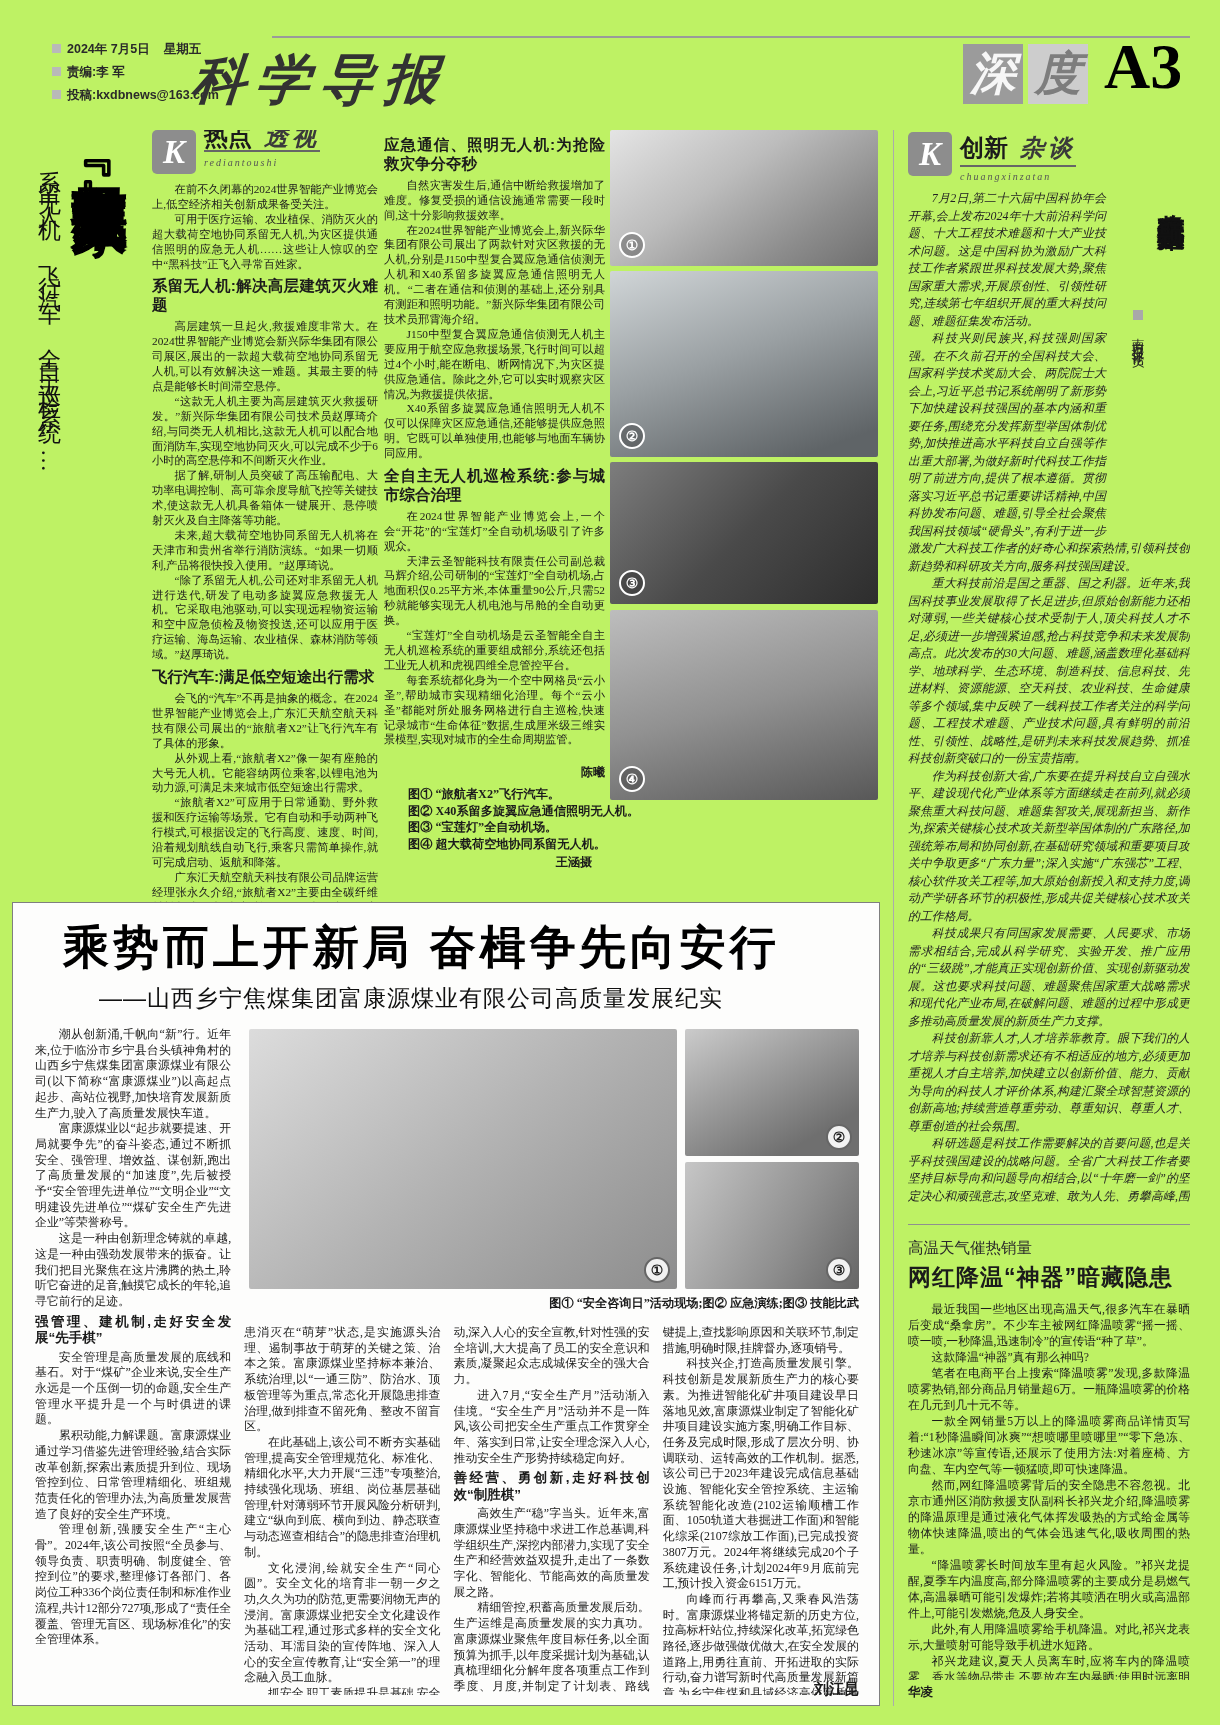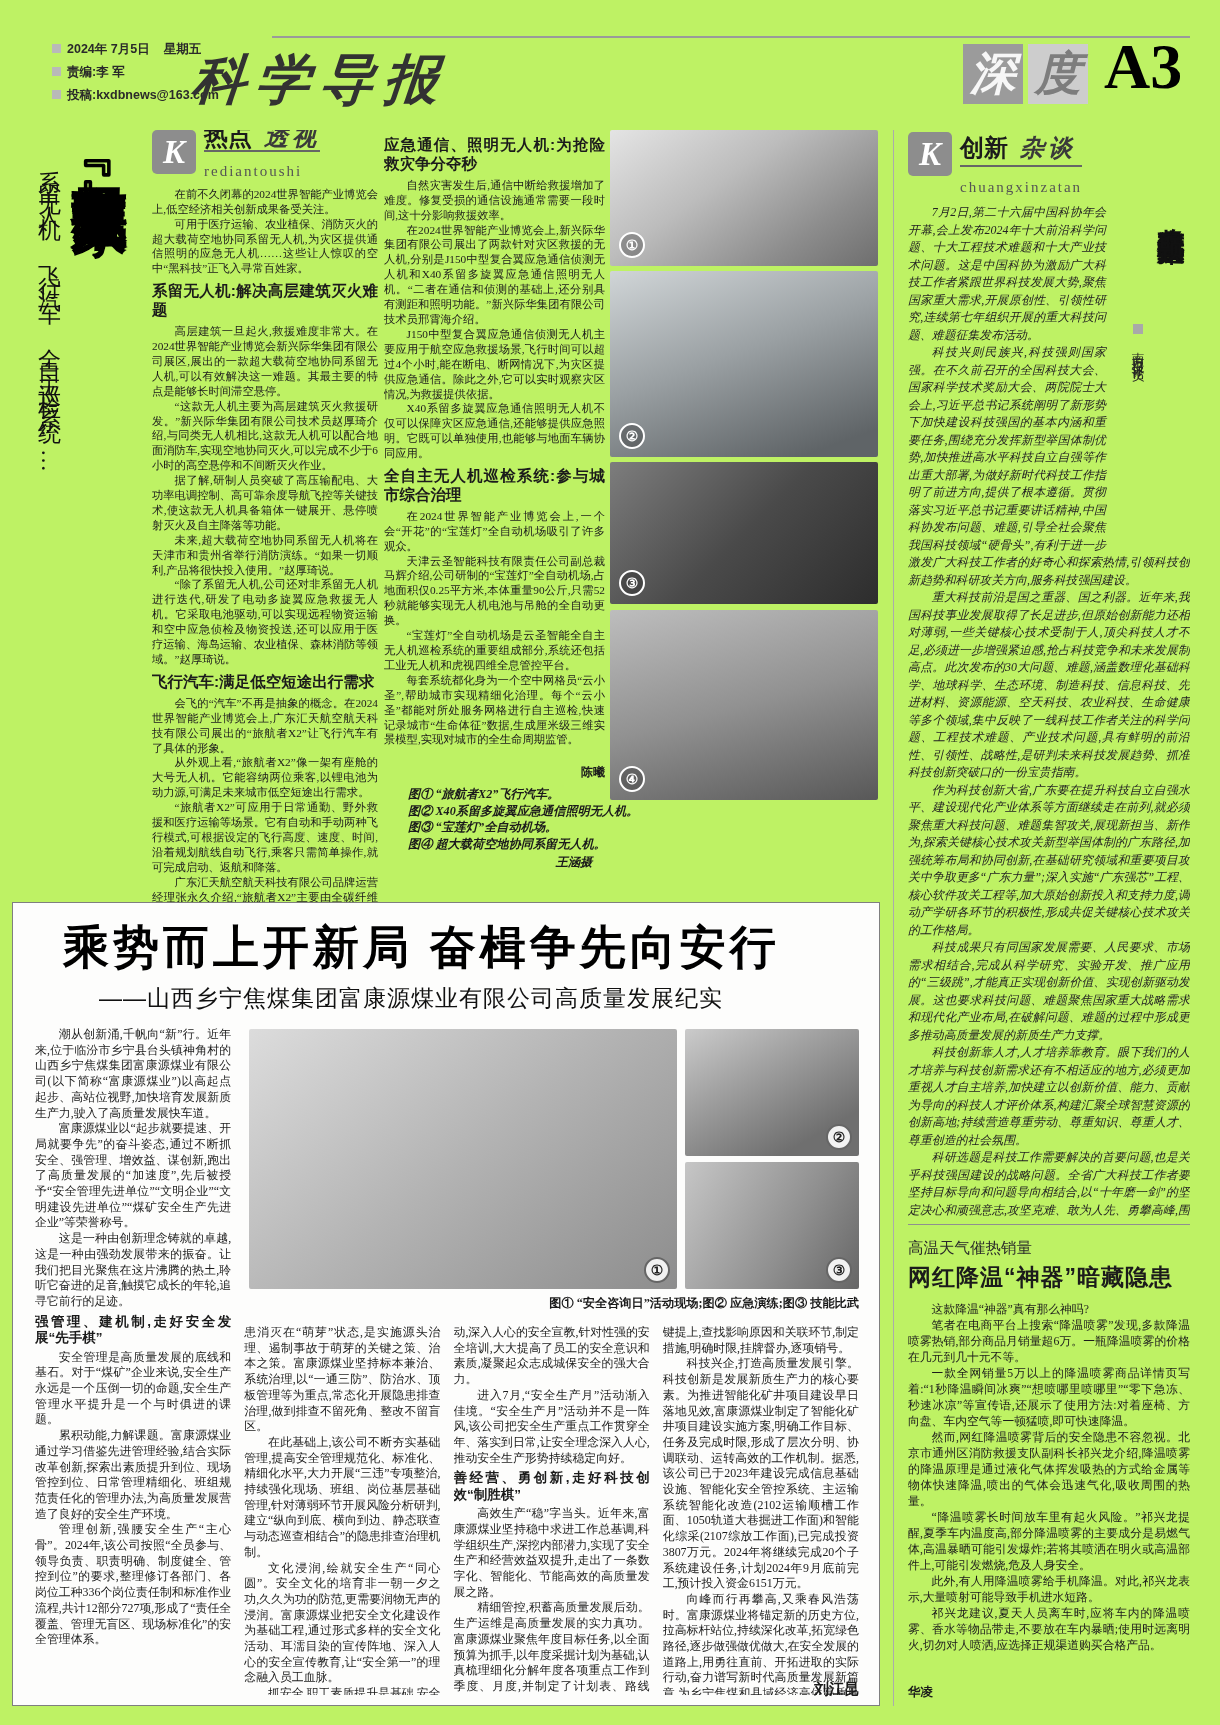--- a/index.html
+++ b/index.html
@@ -17,33 +17,33 @@
   .badge1{left:963px;top:44px;background:#9b9b9b;color:#f7f7f7;}
   .badge2{left:1028px;top:44px;background:#cdcdcd;color:#7d7d7d;}
   .page-no{left:1104px;top:30px;font-size:64px;font-weight:700;font-family:"Liberation Serif",serif;color:#000;}
 
   
   .sec-logo{display:flex;align-items:flex-start;gap:8px;margin-bottom:8px;}
   .kbox{width:44px;height:44px;border-radius:5px;background:#8d8d8d;color:#fff;font-family:"Liberation Serif",serif;font-style:italic;font-weight:700;font-size:33px;line-height:44px;text-align:center;flex:0 0 auto;}
   .lg-title{border-bottom:2px solid #666;padding-bottom:1px;white-space:nowrap;}
   .lg-bold{font-family:"Liberation Sans",sans-serif;font-weight:800;font-size:24px;}
   .lg-script{font-family:"Liberation Serif",serif;font-style:italic;font-weight:700;font-size:24px;margin-left:12px;letter-spacing:4px;color:#3a3a3a;}
-  .lg-py{font-size:15px;color:#555;letter-spacing:2px;margin-top:12px;}
+  .lg-py{font-style:italic;font-size:10px;color:#555;letter-spacing:2px;margin-top:4px;}
 
   
   .kicker-v{left:34px;top:152px;height:745px;writing-mode:vertical-rl;font-size:23px;letter-spacing:12px;color:#111;}
   .title-v{left:62px;top:140px;height:778px;writing-mode:vertical-rl;font-family:"Liberation Sans",sans-serif;font-weight:800;font-size:56px;letter-spacing:1px;color:#000;}
   .hot-col{font-size:11.3px;line-height:14.9px;text-align:justify;}
   .hot-col1{left:152px;top:130px;width:226px;height:772px;overflow:hidden;}
   .hot-col2{left:384px;top:130px;width:221px;height:630px;overflow:hidden;}
   .blk{margin:0;text-indent:2em;text-align:justify;}
   .blk.h{text-indent:0;font-family:"Liberation Sans",sans-serif;font-weight:700;font-size:15.5px;line-height:1.22;margin:6px 0 4px;}
   .blk.pc{text-indent:0;}
   .hot-credit{left:384px;top:764px;width:221px;text-align:right;font-size:12px;font-weight:700;}
-  .hot-caps{left:408px;top:786px;width:332px;font-size:12.2px;font-weight:700;line-height:16.6px;font-style:italic;}
+  .hot-caps{left:408px;top:786px;width:332px;font-size:12.2px;font-weight:700;line-height:16.6px;}
   .hot-caps .cap{margin:0;}
   .hot-caps .pcredit{text-align:center;margin-top:2px;}
 
   
   .photo{position:absolute;border-radius:2px;}
   .pnum{position:absolute;left:9px;bottom:8px;width:22px;height:22px;border:2px solid #fff;border-radius:50%;color:#fff;background:rgba(30,30,30,.3);font:700 14px/22px "Liberation Sans",sans-serif;text-align:center;}
   .pnum.br{left:auto;right:7px;bottom:6px;background:#f2f2f2;color:#222;border-color:#666;}
   .g-a{background:linear-gradient(145deg,#e4e4e4,#bcbcbc 40%,#8c8c8c 75%,#6e6e6e);}
   .g-b{background:linear-gradient(160deg,#d0d5d7,#9aa0a3 45%,#5f6467 90%);}
   .g-c{background:linear-gradient(135deg,#7d7d7d,#4a4a4a 50%,#2d2d2d);}
@@ -194,20 +194,21 @@
           <p class="kai">科研选题是科技工作需要解决的首要问题,也是关乎科技强国建设的战略问题。全省广大科技工作者要坚持目标导向和问题导向相结合,以“十年磨一剑”的坚定决心和顽强意志,攻坚克难、敢为人先、勇攀高峰,围绕问题、难题开展原创性、引领性科技攻关,为加快推进高水平科技自立自强、早日建成科技强国作出应有贡献。</p>
         </div>
     </div>
   </div>
   <div class="abs innov-hr"></div>
 
   <div class="abs cool">
     <p class="cool-kicker">高温天气催热销量</p>
     <p class="cool-title">网红降温“神器”暗藏隐患</p>
     <div>
+        <p class="blk">最近我国一些地区出现高温天气,很多汽车在暴晒后变成“桑拿房”。不少车主被网红降温喷雾“摇一摇、喷一喷,一秒降温,迅速制冷”的宣传语“种了草”。</p>
         <p class="blk">这款降温“神器”真有那么神吗?</p>
         <p class="blk">笔者在电商平台上搜索“降温喷雾”发现,多款降温喷雾热销,部分商品月销量超6万。一瓶降温喷雾的价格在几元到几十元不等。</p>
         <p class="blk">一款全网销量5万以上的降温喷雾商品详情页写着:“1秒降温瞬间冰爽”“想喷哪里喷哪里”“零下急冻、秒速冰凉”等宣传语,还展示了使用方法:对着座椅、方向盘、车内空气等一顿猛喷,即可快速降温。</p>
         <p class="blk">然而,网红降温喷雾背后的安全隐患不容忽视。北京市通州区消防救援支队副科长祁兴龙介绍,降温喷雾的降温原理是通过液化气体挥发吸热的方式给金属等物体快速降温,喷出的气体会迅速气化,吸收周围的热量。</p>
         <p class="blk">“降温喷雾长时间放车里有起火风险。”祁兴龙提醒,夏季车内温度高,部分降温喷雾的主要成分是易燃气体,高温暴晒可能引发爆炸;若将其喷洒在明火或高温部件上,可能引发燃烧,危及人身安全。</p>
         <p class="blk">此外,有人用降温喷雾给手机降温。对此,祁兴龙表示,大量喷射可能导致手机进水短路。</p>
         <p class="blk">祁兴龙建议,夏天人员离车时,应将车内的降温喷雾、香水等物品带走,不要放在车内暴晒;使用时远离明火,切勿对人喷洒,应选择正规渠道购买合格产品。</p>
       </div>
   </div>
   <div class="abs cool-credit">华凌</div>

